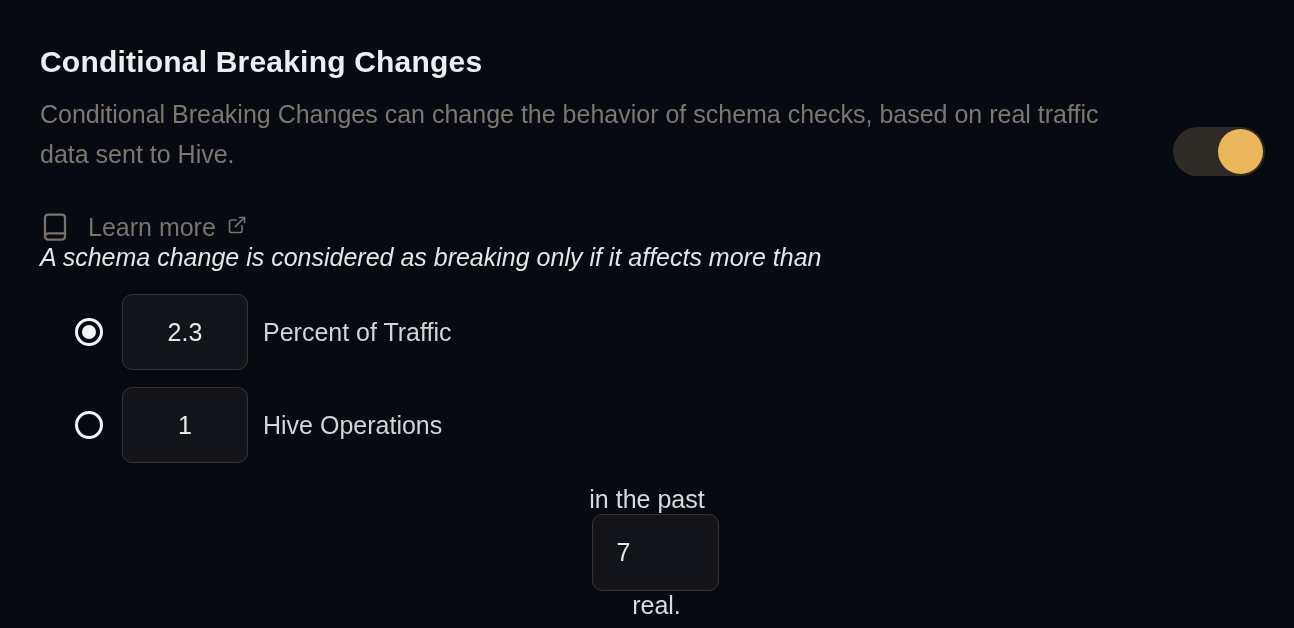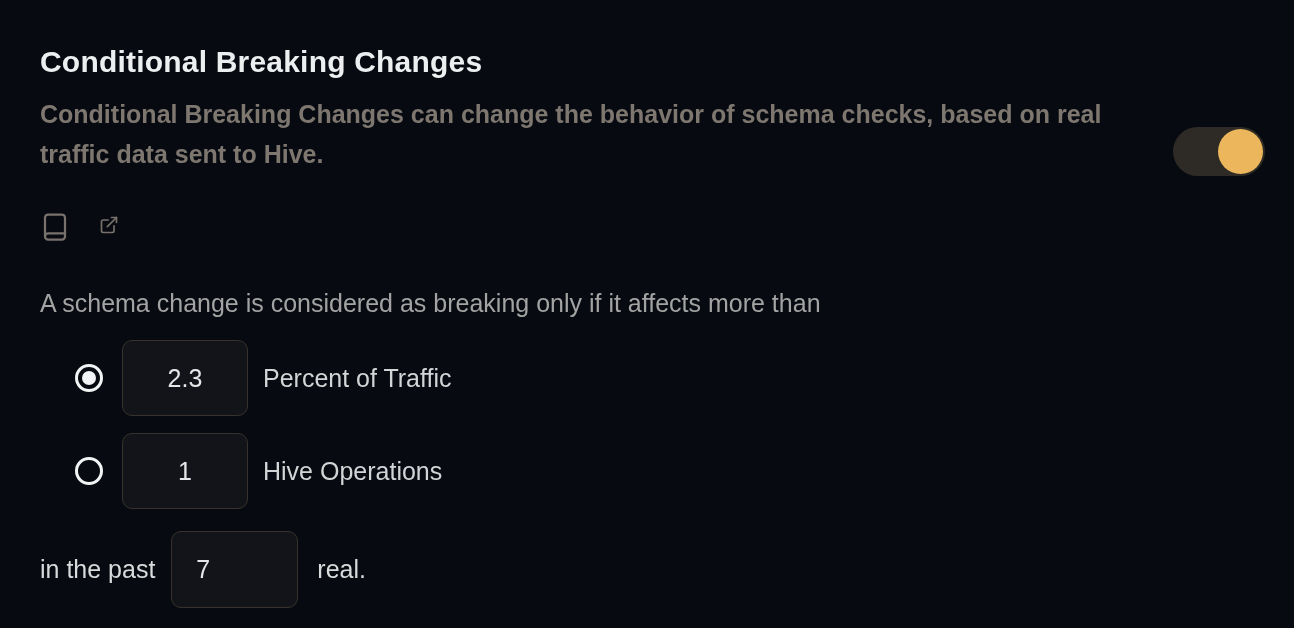--- a/index.html
+++ b/index.html
@@ -23,21 +23,20 @@
     font-weight: 700;
     color: #eceef0;
     letter-spacing: 0.2px;
   }
   .desc {
     margin-top: 14px;
     width: 1100px;
     font-size: 25px;
     line-height: 40px;
     color: #7d7770;
-    font-weight: bold;
   }
   .toggle {
     position: absolute;
     top: 127px;
     right: 29px;
     width: 92px;
     height: 49px;
     border-radius: 25px;
     background: #2e2a25;
     cursor: pointer;
@@ -58,24 +57,24 @@
     align-items: center;
     color: #78716c;
     font-size: 25px;
     text-decoration: none;
     cursor: pointer;
     width: max-content;
   }
   .learn-more .book { margin-right: 18px; }
   .learn-more .ext { margin-left: 11px; transform: translateY(-2px); }
   .intro {
-    margin-top: 46px;
     font-size: 25px;
     line-height: 30px;
-    color: #a3a3a3;
+    color: #e5e5e5;
+    font-style: italic;
   }
   .option-row {
     display: flex;
     align-items: center;
     margin-left: 35px;
   }
   .option-row.first { margin-top: 22px; }
   .option-row.second { margin-top: 17px; }
   .radio {
     width: 28px;
@@ -114,20 +113,21 @@
     margin-left: 15px;
     font-size: 25px;
     color: #d3d4d6;
   }
   .period-row {
     display: flex;
     align-items: center;
     margin-top: 22px;
     font-size: 25px;
     color: #d9dadc;
+    flex-direction: column;
   }
   .period-row .num-input {
     margin-left: 16px;
     width: 127px;
     height: 77px;
     text-align: left;
     padding-left: 24px;
   }
   .period-row .suffix { margin-left: 19px; }
   svg { display: block; }
@@ -145,20 +145,21 @@
     <div class="knob"></div>
   </div>
 
   <a class="learn-more">
     <span class="book">
       <svg width="30" height="30" viewBox="0 0 24 24" fill="none" stroke="#78716c" stroke-width="1.8" stroke-linecap="round" stroke-linejoin="round">
         <rect x="4" y="2" width="16" height="20" rx="2.5"></rect>
         <path d="M4 19.5A2.5 2.5 0 0 1 6.5 17H20"></path>
       </svg>
     </span>
+    <span>Learn more</span>
     <span class="ext">
       <svg width="20" height="20" viewBox="0 0 24 24" fill="none" stroke="#78716c" stroke-width="2" stroke-linecap="round" stroke-linejoin="round">
         <path d="M18 13v6a2 2 0 0 1-2 2H5a2 2 0 0 1-2-2V8a2 2 0 0 1 2-2h6"></path>
         <path d="M15 3h6v6"></path>
         <path d="M10 14L21 3"></path>
       </svg>
     </span>
   </a>
 
   <p class="intro">A schema change is considered as breaking only if it affects more than</p>

